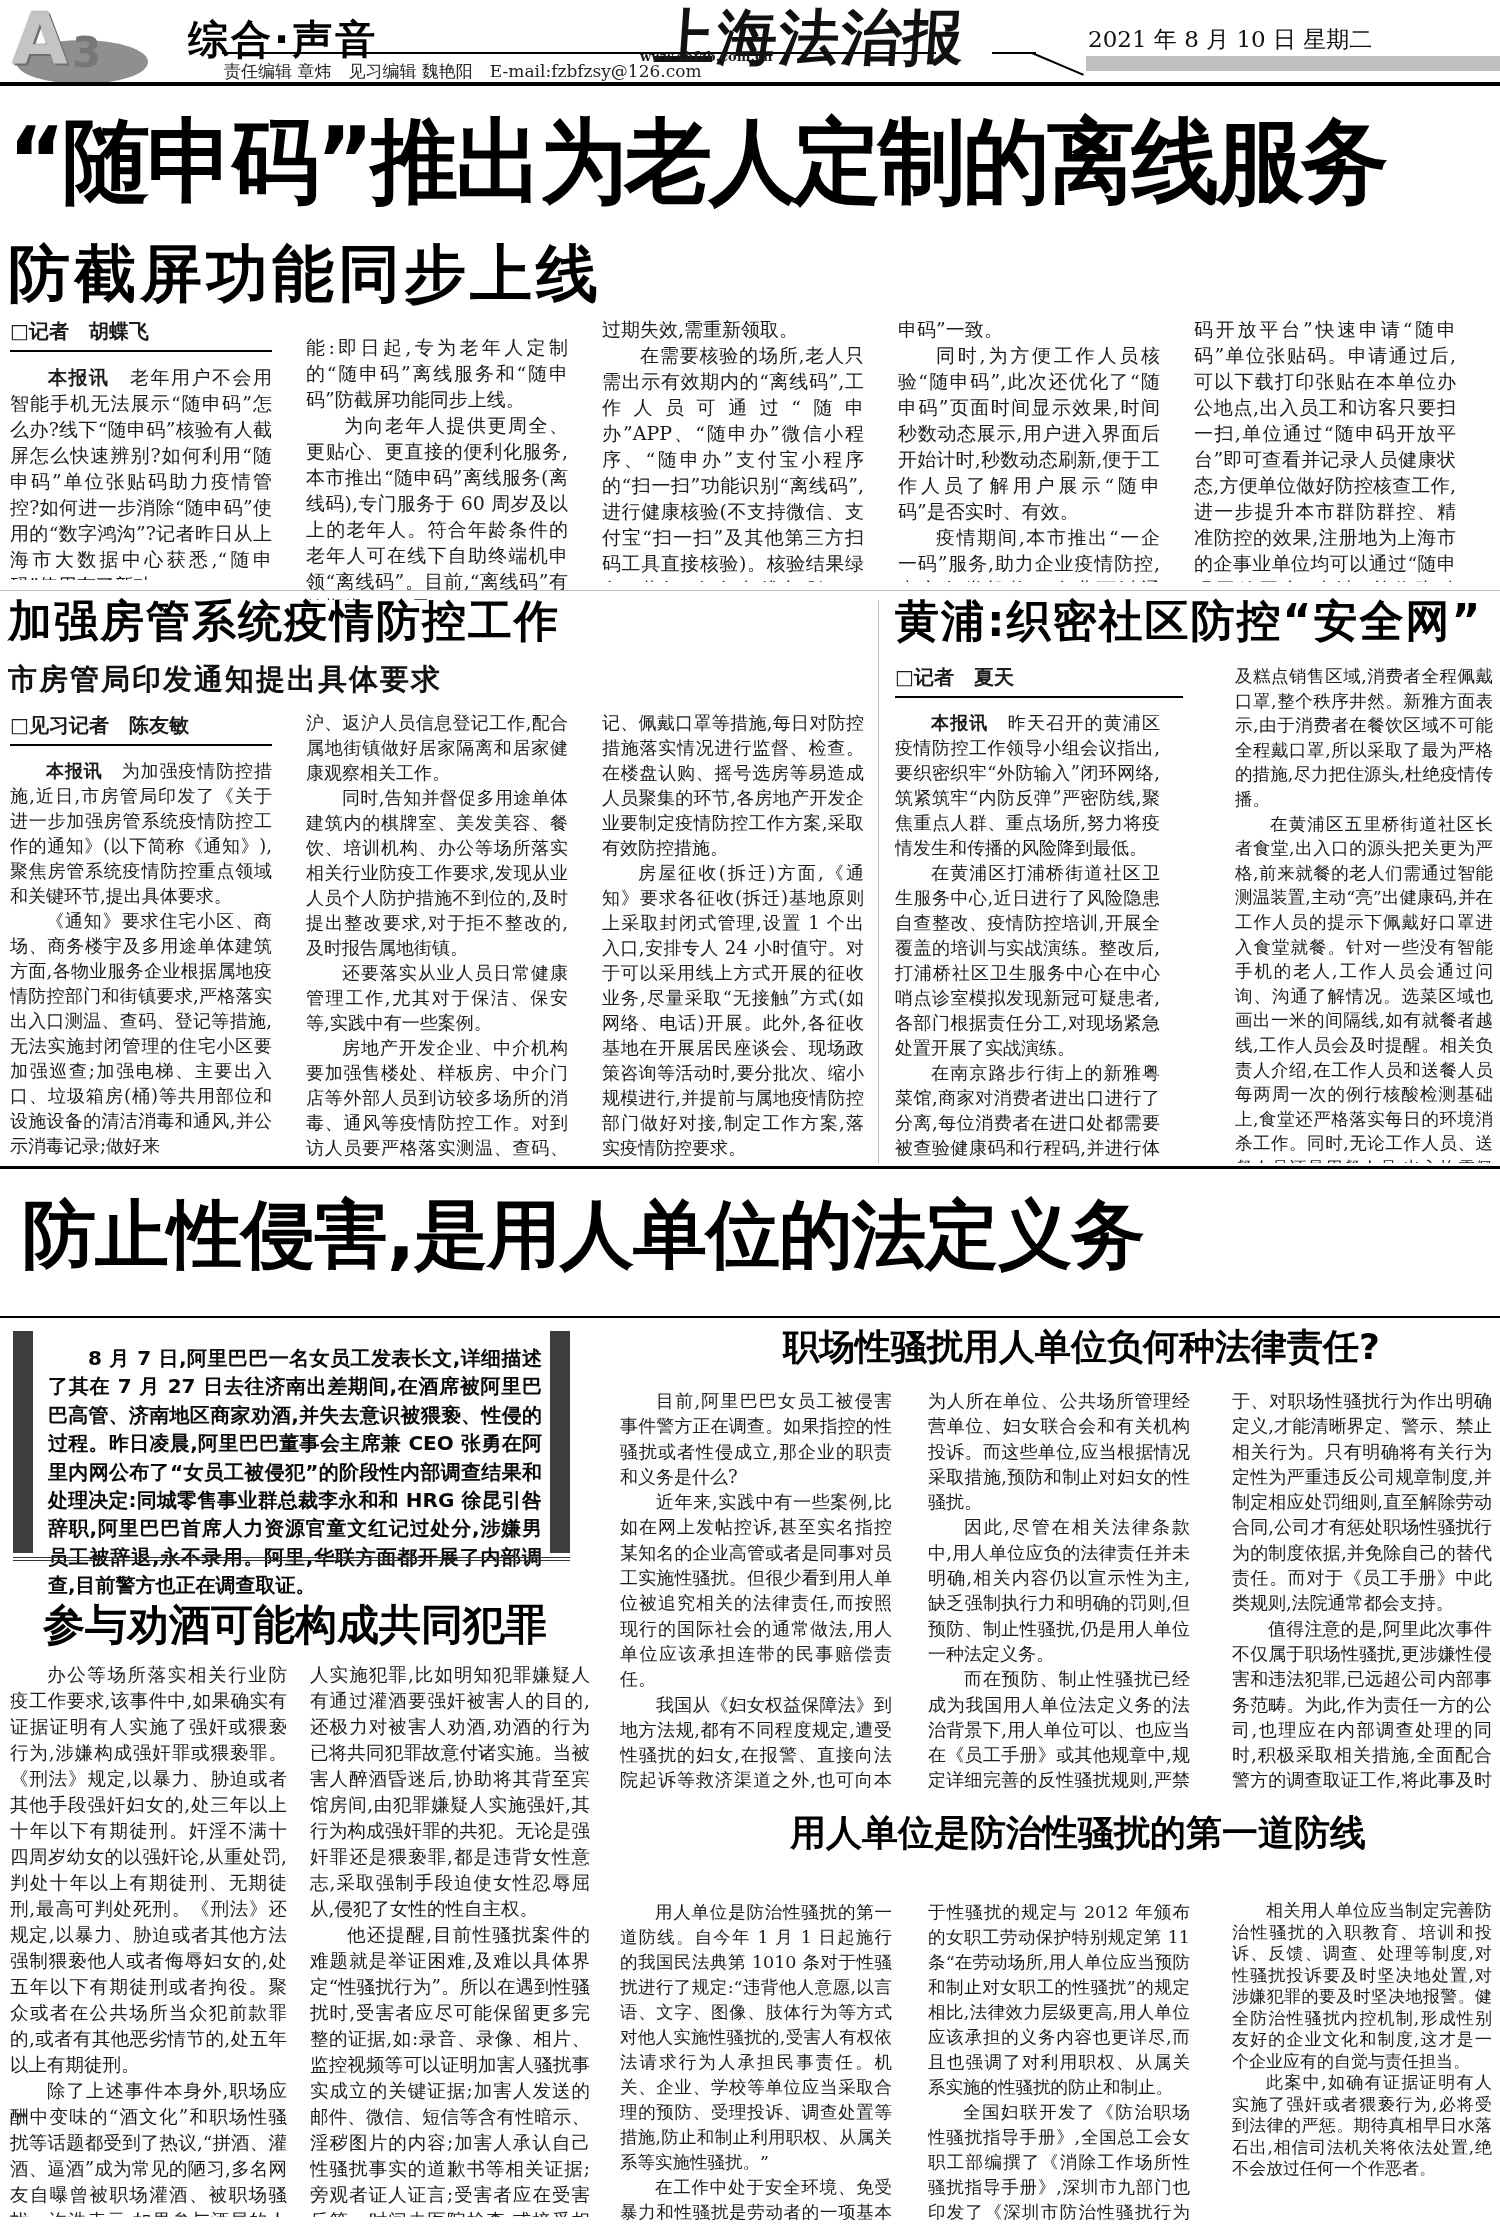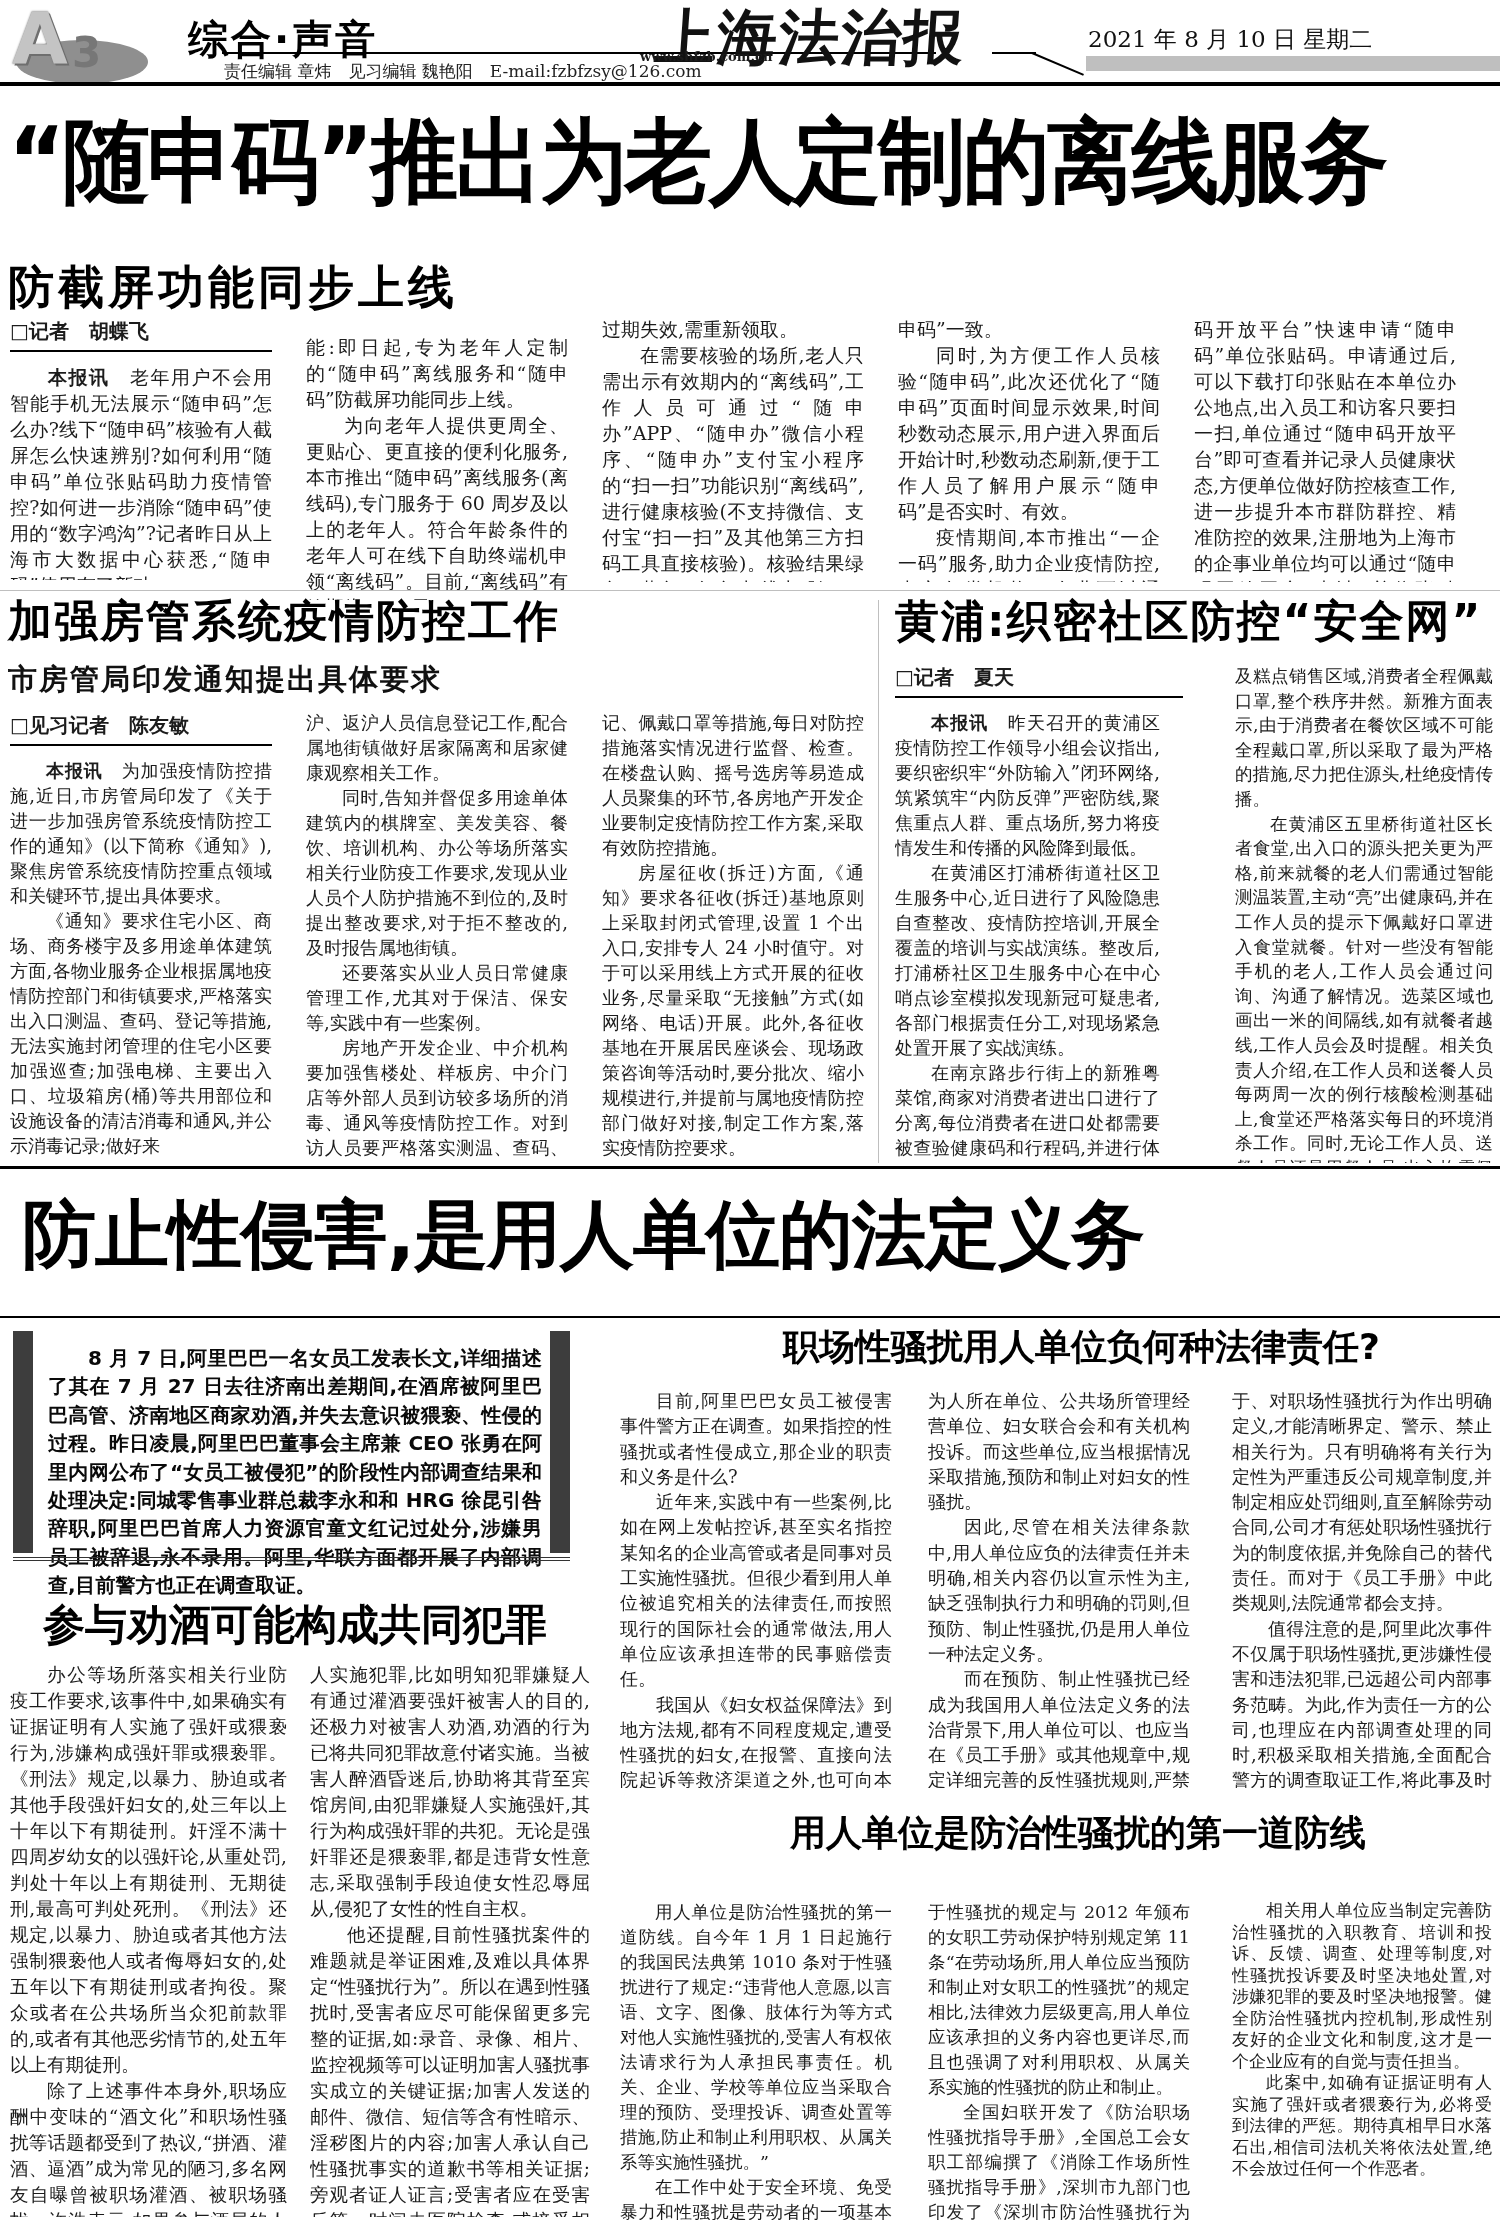--- a/index.html
+++ b/index.html
@@ -23,21 +23,21 @@
   .section-title{position:absolute;left:188px;top:12px;font-size:40px;letter-spacing:3px;}
   .editors{position:absolute;left:224px;top:60px;font-size:17px;color:#222;}
   .masthead{position:absolute;left:640px;top:-2px;width:340px;text-align:center;font-size:60px;font-weight:900;
             letter-spacing:2px;font-family:"DejaVu Serif","Liberation Serif",serif;color:#111;transform:skewX(-4deg);}
   .website{position:absolute;left:640px;top:49px;width:340px;font-size:13px;font-weight:bold;}
   .issue-date{position:absolute;left:1088px;top:24px;font-size:23px;color:#111;}
   .diag{position:absolute;left:1032px;top:52px;width:56px;height:2px;background:#000;transform:rotate(23deg);transform-origin:left center;}
   
   .lead-headline{position:absolute;left:8px;top:96px;font-size:92px;line-height:132px;white-space:nowrap;
                  letter-spacing:-3px;transform:scaleX(.95);transform-origin:left center;}
-  .lead-subhead{position:absolute;left:8px;top:257px;font-size:46px;letter-spacing:4px;}
+  .lead-subhead{position:absolute;left:8px;top:232px;font-size:62px;letter-spacing:4px;}
   .byline{position:absolute;font-size:20px;font-weight:bold;font-family:"DejaVu Sans","Liberation Sans",sans-serif;}
   .c-lead{font-size:19px;line-height:26px;}
   .c-mid{font-size:18px;line-height:25px;}
   .c-drink{font-size:18.5px;line-height:26px;}
   .c-liab{font-size:18px;line-height:25.3px;}
   .c-def{font-size:17.5px;line-height:25px;}
   .c-def3{font-size:17px;line-height:21.5px;}
   .mid-headline{position:absolute;top:592px;font-size:44px;line-height:58px;letter-spacing:2px;}
   .mid-subhead{position:absolute;left:8px;top:660px;font-size:29px;font-weight:700;letter-spacing:2px;
                font-family:"DejaVu Sans","Liberation Sans",sans-serif;color:#111;}

